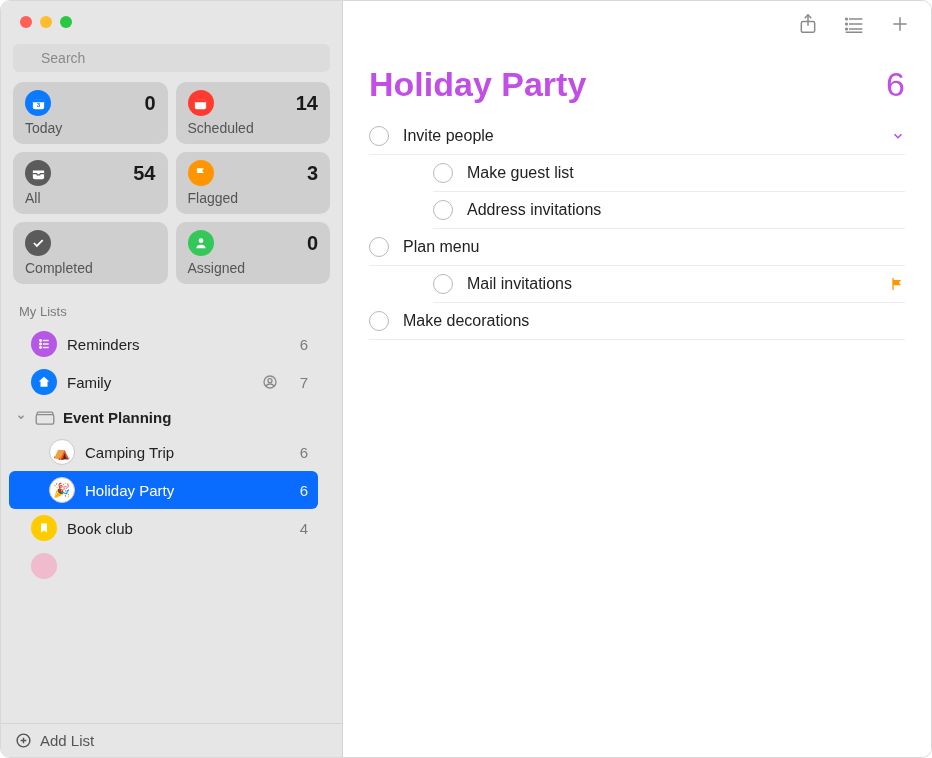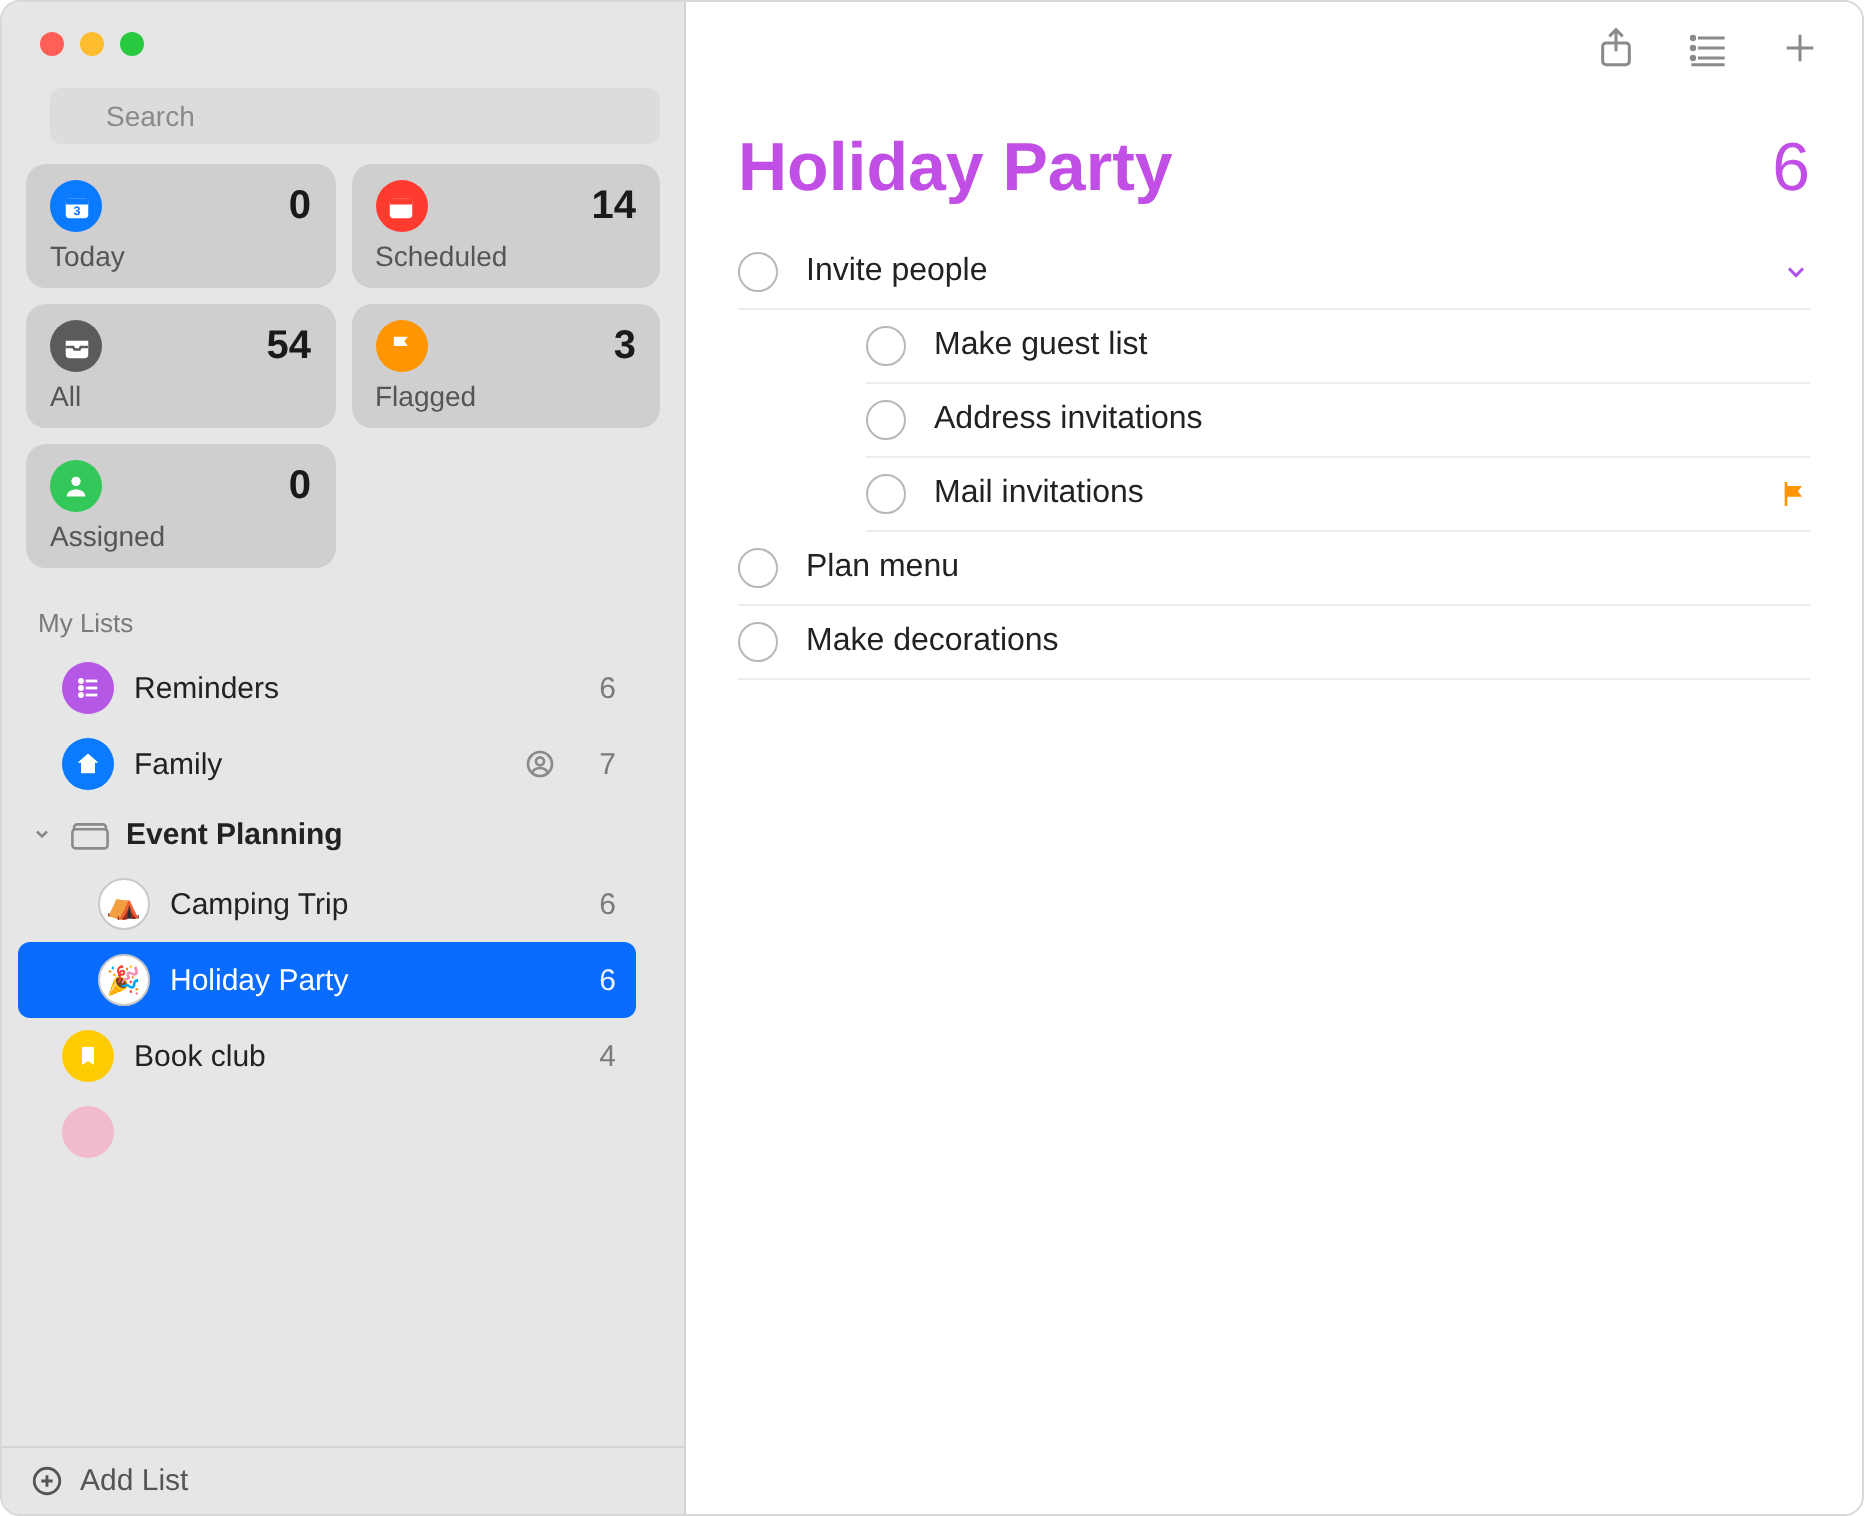--- a/index.html
+++ b/index.html
@@ -26,21 +26,21 @@
   }
   .traffic-lights {
     display: flex;
     gap: 8px;
     padding: 15px 0 10px 19px;
   }
   .tl { width: 12px; height: 12px; border-radius: 50%; }
   .tl-red { background: #ff5f57; }
   .tl-yellow { background: #febc2e; }
   .tl-green { background: #28c840; }
-  .search-wrap { padding: 6px 12px 10px 12px; margin-left: 12px; }
+  .search-wrap { padding: 6px 12px 10px 12px; }
   .search {
     width: 100%;
     background: #dcdcdc;
     border: none;
     border-radius: 6px;
     height: 28px;
     padding: 0 8px 0 28px;
     font-size: 14px;
     color: #666;
     position: relative;
@@ -225,20 +225,31 @@
               <svg width="14" height="14" viewBox="0 0 24 24" fill="#fff">
                   <path d="M5 3v18M5 4h12l-3 4 3 4H5"></path>
                 </svg>
             </div>
             <div class="smart-count">3</div>
           </div>
           <div class="smart-label">Flagged</div>
         </div>
         <div class="smart-card">
           <div class="smart-top">
+            <div class="smart-icon" style="background:#5b5b5b">
+              <svg width="14" height="14" viewBox="0 0 24 24" fill="none" stroke="#fff" stroke-width="3">
+                  <path d="M5 12l5 5L20 7"></path>
+                </svg>
+            </div>
+            <div class="smart-count"></div>
+          </div>
+          <div class="smart-label">Completed</div>
+        </div>
+        <div class="smart-card">
+          <div class="smart-top">
             <div class="smart-icon" style="background:#34c759">
               <svg width="14" height="14" viewBox="0 0 24 24" fill="#fff">
                   <circle cx="12" cy="8" r="4"></circle>
                   <path d="M4 21c0-4 4-6 8-6s8 2 8 6"></path>
                 </svg>
             </div>
             <div class="smart-count">0</div>
           </div>
           <div class="smart-label">Assigned</div>
         </div>
@@ -379,32 +390,32 @@
         </span>
       </div>
       <div class="reminder-row sub">
         <div class="radio"></div>
         <div class="reminder-title">Make guest list</div>
       </div>
       <div class="reminder-row sub">
         <div class="radio"></div>
         <div class="reminder-title">Address invitations</div>
       </div>
+      <div class="reminder-row">
+        <div class="radio"></div>
+        <div class="reminder-title">Plan menu</div>
+      </div>
       <div class="reminder-row sub">
         <div class="radio"></div>
         <div class="reminder-title">Mail invitations</div>
         <span class="flag-ic">
           <svg width="16" height="16" viewBox="0 0 24 24" fill="currentColor">
               <path d="M5 3v18h2v-7h11l-3-4 3-4H7V3z"></path>
             </svg>
         </span>
       </div>
       <div class="reminder-row">
         <div class="radio"></div>
-        <div class="reminder-title">Plan menu</div>
-      </div>
-      <div class="reminder-row">
-        <div class="radio"></div>
         <div class="reminder-title">Make decorations</div>
       </div>
     </div>
   </div>
 </div>
 
 </body></html>

